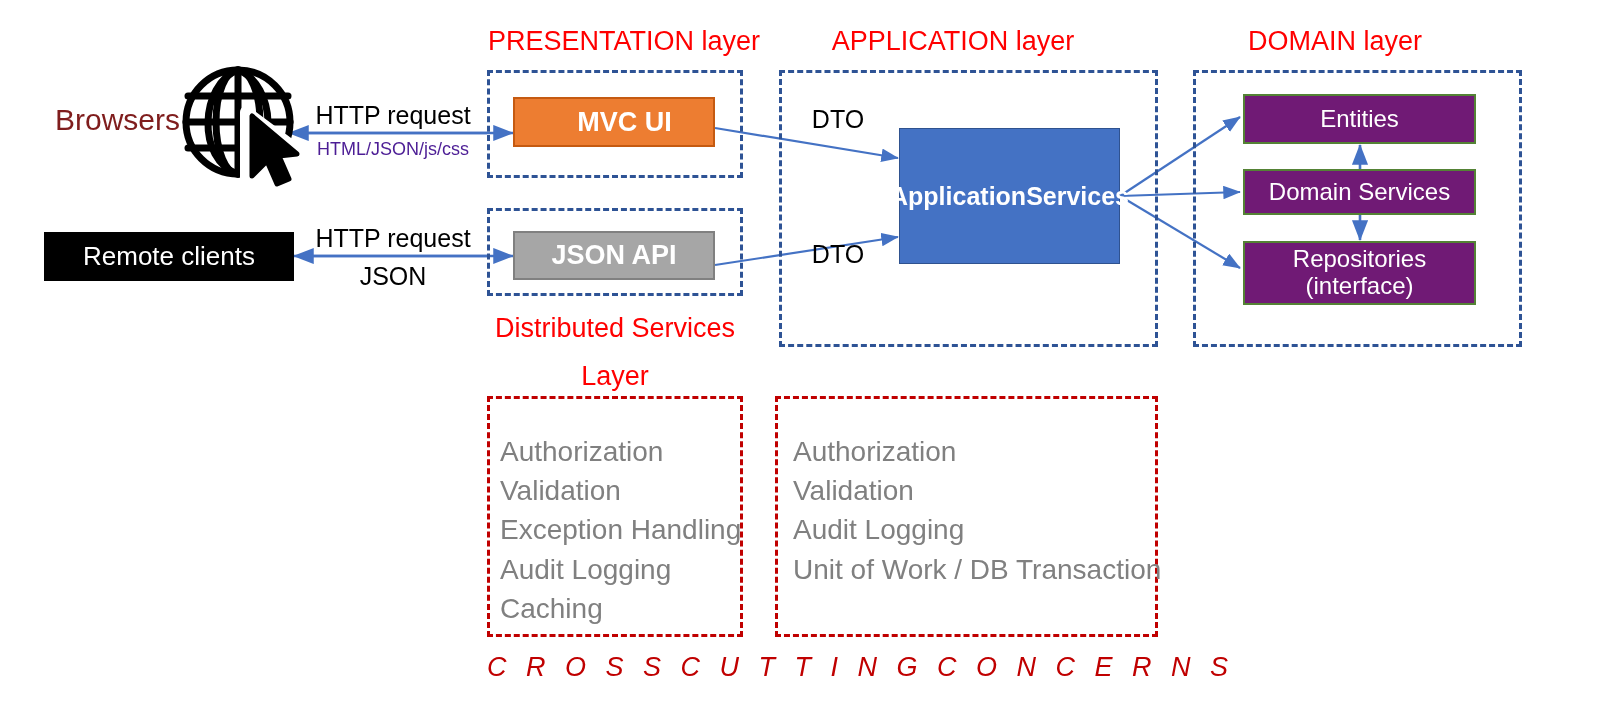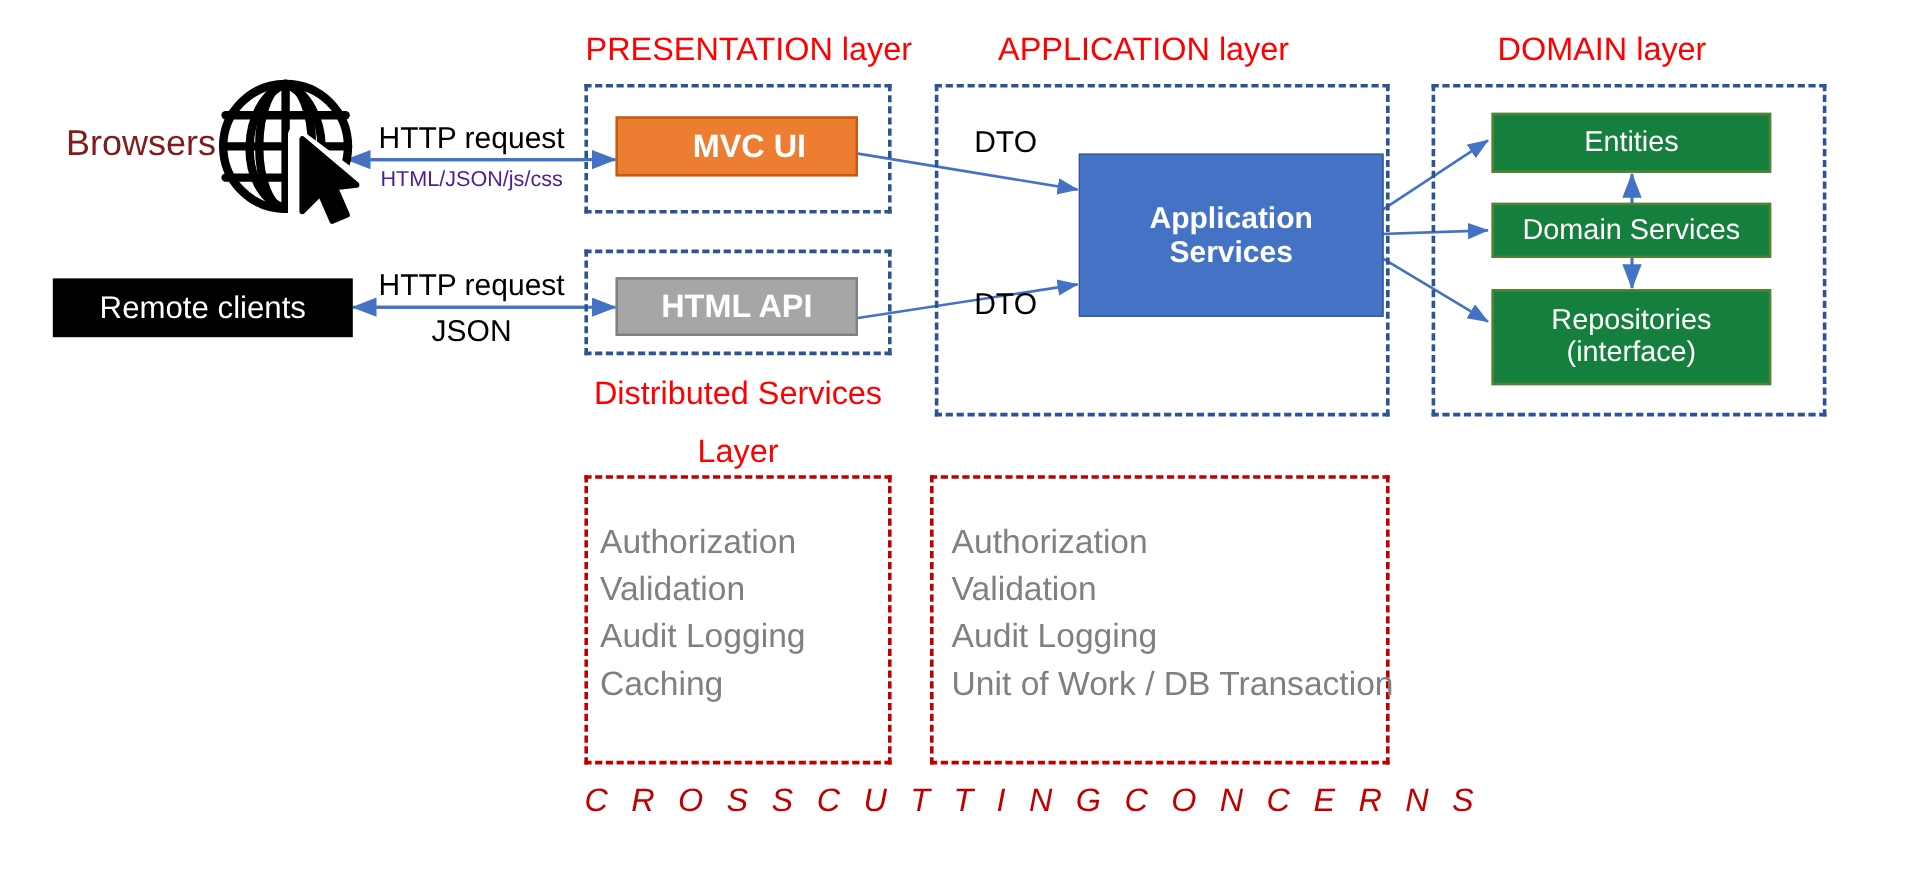--- a/index.html
+++ b/index.html
@@ -70,21 +70,21 @@
     font-size: 27px;
     font-weight: bold;
   }
   .box-appsvc {
     background: #4472C4;
     border: 1px solid #2F528F;
     font-size: 25px;
     font-weight: bold;
   }
   .box-green {
-    background: #15803d;
+    background: #701a75;
     border: 2px solid #548235;
     font-size: 24px;
     font-weight: normal;
   }
   .box-black {
     background: #000000;
     border: none;
     font-size: 26px;
     font-weight: normal;
   }
@@ -214,44 +214,45 @@
   <div class="abs edge-label" style="left:300px; top:224px; width:186px;">HTTP request</div>
 
   <div class="abs edge-label" style="left:300px; top:262px; width:186px;">JSON</div>
 
   <div class="abs edge-label" style="left:800px; top:105px; width:76px;">DTO</div>
 
   <div class="abs edge-label" style="left:800px; top:240px; width:76px;">DTO</div>
 
   <div class="abs comp-box box-mvc" style="left:513px; top:97px; width:202px; height:50px;padding-left:21px;">MVC UI</div>
 
-  <div class="abs comp-box box-api" style="left:513px; top:231px; width:202px; height:49px;">HTML API</div>
-
-  <div class="abs comp-box box-appsvc" style="left:899px; top:128px; width:254px; height:136px; flex-direction:column;">
+  <div class="abs comp-box box-api" style="left:513px; top:231px; width:202px; height:49px;">JSON API</div>
+
+  <div class="abs comp-box box-appsvc" style="left:899px; top:128px; width:221px; height:136px; flex-direction:row;">
     <span>Application</span>
     <span>Services</span>
   </div>
 
   <div class="abs comp-box box-green" style="left:1243px; top:94px; width:233px; height:50px;">Entities</div>
 
   <div class="abs comp-box box-green" style="left:1243px; top:169px; width:233px; height:46px;">Domain Services</div>
 
-  <div class="abs comp-box box-green" style="left:1243px; top:241px; width:233px; height:80px; flex-direction:column;">
+  <div class="abs comp-box box-green" style="left:1243px; top:241px; width:233px; height:64px; flex-direction:column;">
     <span>Repositories</span>
     <span>(interface)</span>
   </div>
 
   <div class="abs layer-caption" style="left:488px; top:313px; width:254px;">Distributed Services</div>
   <div class="abs layer-caption" style="left:488px; top:349px; width:254px;margin-top:12px;">Layer</div>
 
   <div class="abs cc-box" style="left:487px; top:396px; width:256px; height:241px;"></div>
 
   <div class="abs cc-list" style="left:500px; top:432px;">
     <div>Authorization</div>
     <div>Validation</div>
+    <div>Exception Handling</div>
     <div>Audit Logging</div>
     <div>Caching</div>
   </div>
 
   <div class="abs cc-box" style="left:775px; top:396px; width:383px; height:241px;"></div>
 
   <div class="abs cc-list" style="left:793px; top:432px;">
     <div>Authorization</div>
     <div>Validation</div>
     <div>Audit Logging</div>

